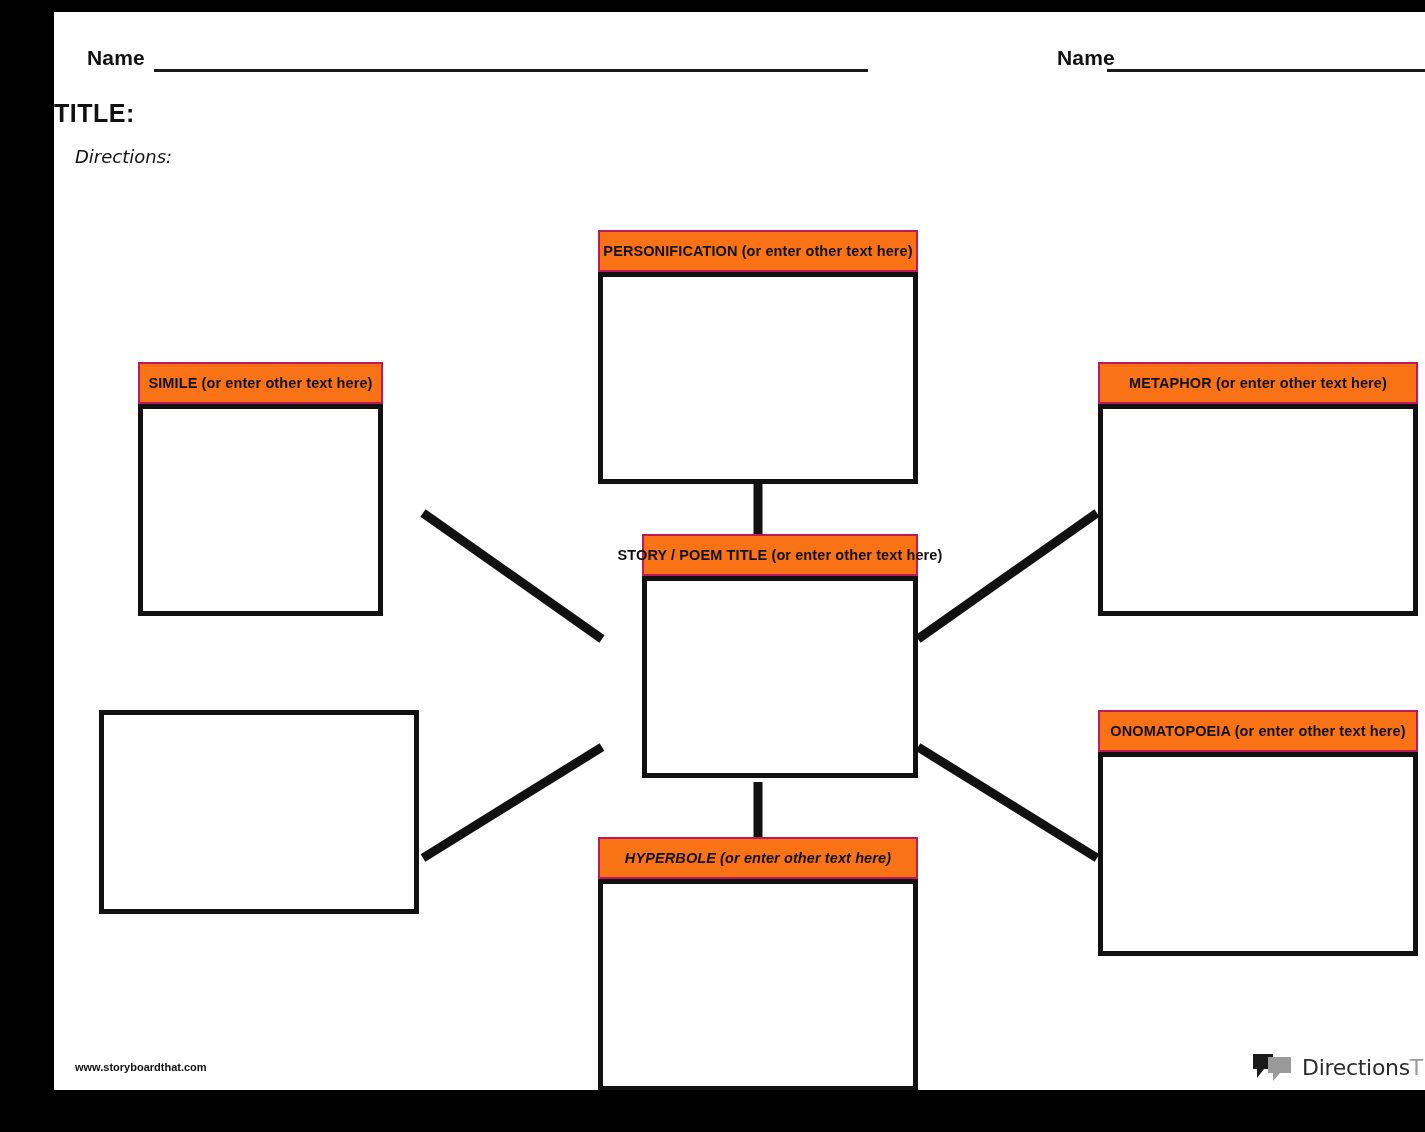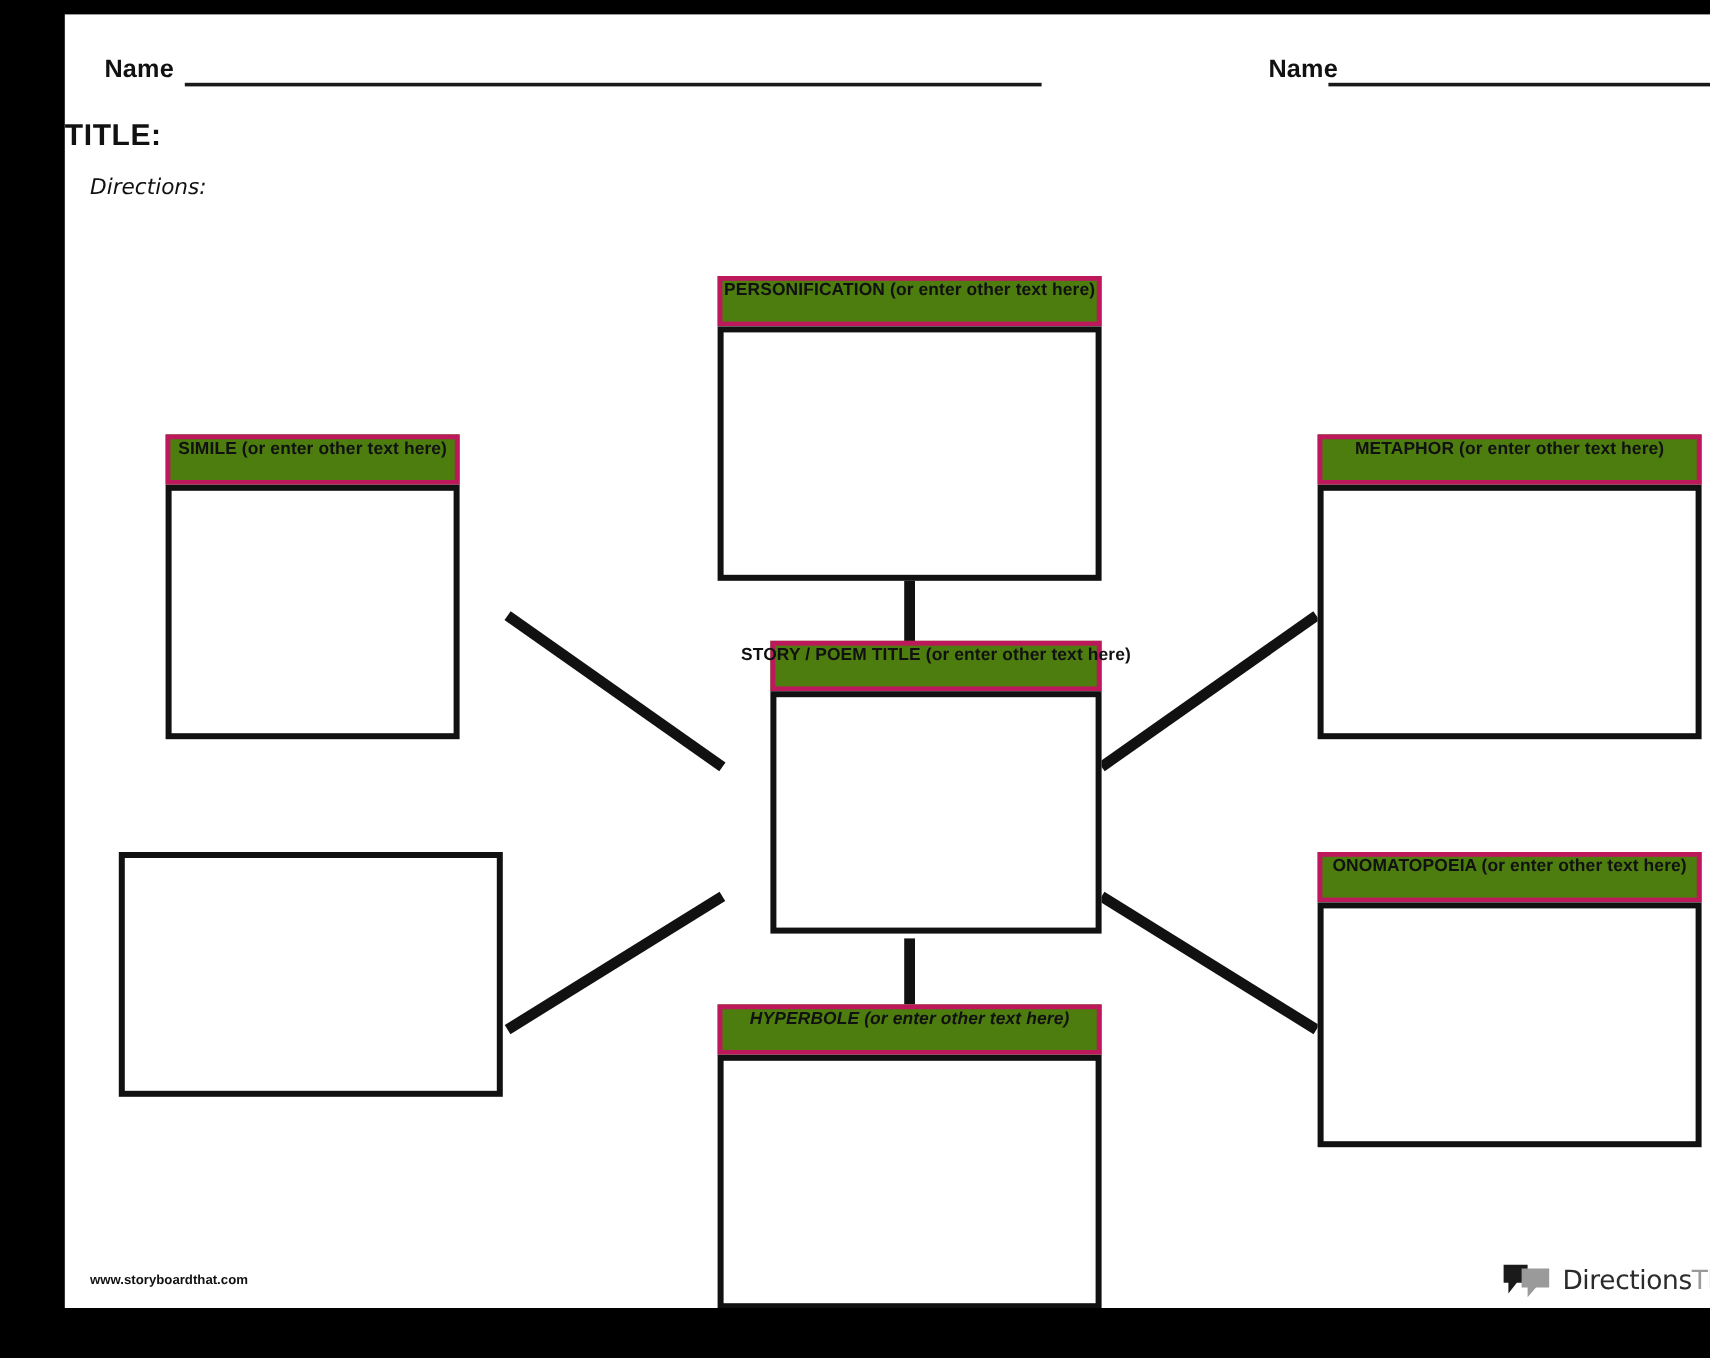--- a/index.html
+++ b/index.html
@@ -75,24 +75,24 @@
   #connectors {
     position: absolute;
     left: 0; top: 0;
     width: 1396px;
     height: 1078px;
   }
 
   .node { position: absolute; }
 
   .node-header {
-    border: 4px solid #be185d;
-    background: #4d7c0f;
+    border: 2px solid #be185d;
+    background: #f97316;
     display: flex;
-    align-items: flex-start;
+    align-items: center;
     justify-content: center;
     text-align: center;
   }
   .node-header span {
     font-family: "Liberation Sans Narrow", "Liberation Sans", sans-serif;
     font-weight: bold;
     font-size: 14.5px;
     letter-spacing: .1px;
     color: #111111;
     white-space: nowrap;

